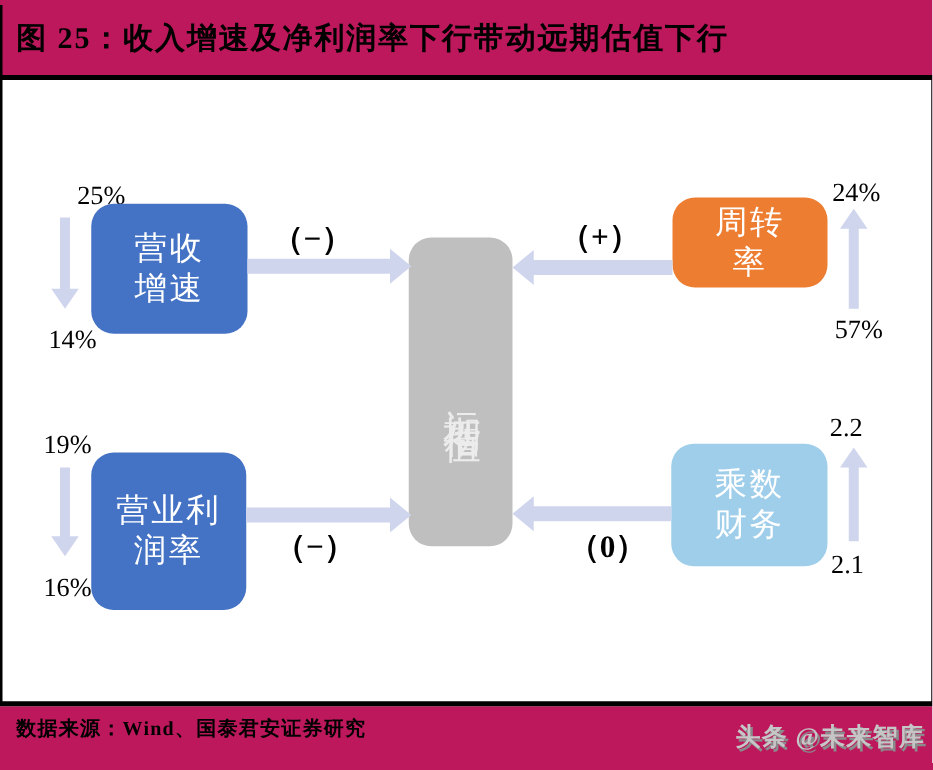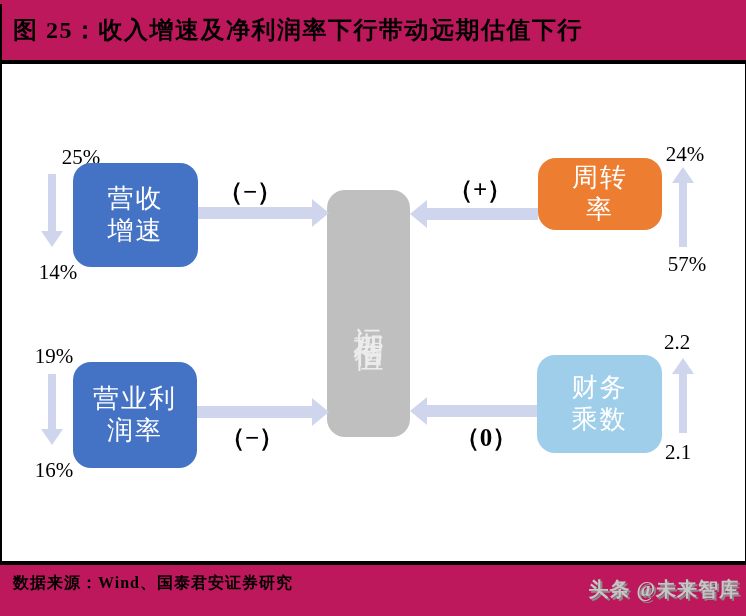--- a/index.html
+++ b/index.html
@@ -120,21 +120,21 @@
     </div>
     <div class="sign" style="left:248px; top:127px;">（−）</div>
 
     <div class="ind-value" style="left:52px; top:292px;">19%</div>
     <div class="varrow dir-down" style="left:39px; top:310px; height:71px;">
       <div class="vbody"></div>
       <div class="vhead"></div>
     </div>
     <div class="ind-value" style="left:52px; top:406px;">16%</div>
 
-    <div class="node" style="left: 71px; top: 298px; width: 124px; height: 106px; background-color: rgb(68, 114, 196);">
+    <div class="node" style="left: 71px; top: 298px; width: 124px; height: 126px; background-color: rgb(68, 114, 196);">
       <div>
         <span>营业利</span>
         <span>润率</span>
       </div>
     </div>
 
     <div class="harrow dir-right" style="left:195px; top:334px; width:132px;">
       <div class="body"></div>
       <div class="head"></div>
     </div>
@@ -155,22 +155,22 @@
 
     <div class="ind-value" style="left:683px; top:90px;">24%</div>
     <div class="varrow dir-up" style="left:670px; top:103px; height:80px;">
       <div class="vbody"></div>
       <div class="vhead"></div>
     </div>
     <div class="ind-value" style="left:685px; top:200px;">57%</div>
 
     <div class="node" style="left: 535px; top: 291px; width: 125px; height: 98px; background-color: rgb(159, 206, 234);">
       <div>
+        <span>乘数</span>
         <span>财务</span>
-        <span>乘数</span>
       </div>
     </div>
 
     <div class="harrow dir-left" style="left:408px; top:333px; width:127px;">
       <div class="body"></div>
       <div class="head"></div>
     </div>
     <div class="sign" style="left:484px; top:373px;">（0）</div>
 
     <div class="ind-value" style="left:675px; top:278px;">2.2</div>

